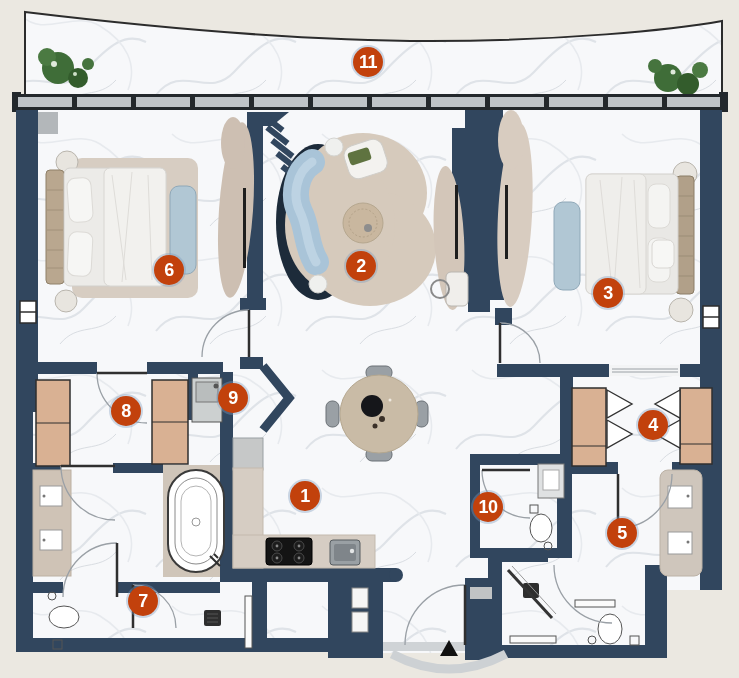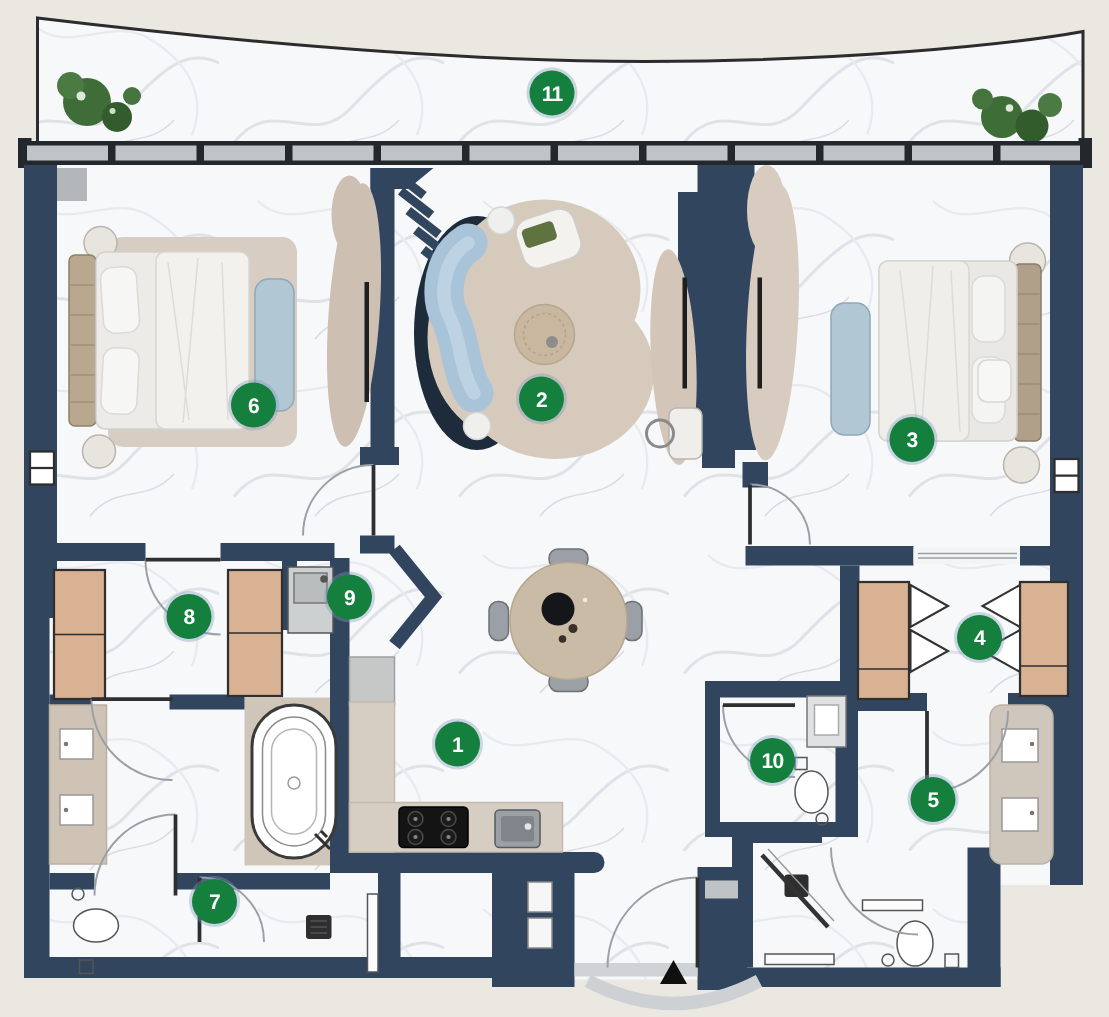--- a/index.html
+++ b/index.html
@@ -1,21 +1,21 @@
 <!DOCTYPE html>
 <html><head>
 <meta charset="utf-8">
 <style>
   html,body{margin:0;padding:0;background:#ebe8e1;}
   .stage{position:relative;width:739px;height:678px;background:#ebe8e1;
          font-family:"Liberation Sans",sans-serif;overflow:hidden;}
   .plan-svg{position:absolute;left:0;top:0;}
   .badge{position:absolute;width:30px;height:30px;border-radius:50%;
-         background:#15803d;color:#fff;display:flex;align-items:center;
-         justify-content:center;font-size:14px;font-weight:600;line-height:1;
+         background:#c2410c;color:#fff;display:flex;align-items:center;
+         justify-content:center;font-size:18px;font-weight:600;line-height:1;
          box-shadow:0 0 0 2px rgba(125,155,190,.38);z-index:5;letter-spacing:-.5px;}
 </style>
 </head>
 <body>
 
 <div class="stage">
 
 <svg class="plan-svg" width="739" height="678" viewBox="0 0 739 678">
   <defs>
     <pattern id="mb" width="150" height="118" patternUnits="userSpaceOnUse">
@@ -365,16 +365,16 @@
 
 <div class="badge" style="left:290px;top:481px">1</div>
 <div class="badge" style="left:346px;top:251px">2</div>
 <div class="badge" style="left:593px;top:278px">3</div>
 <div class="badge" style="left:638px;top:410px">4</div>
 <div class="badge" style="left:607px;top:518px">5</div>
 <div class="badge" style="left:154px;top:255px">6</div>
 <div class="badge" style="left:128px;top:586px">7</div>
 <div class="badge" style="left:111px;top:396px">8</div>
 <div class="badge" style="left:218px;top:383px">9</div>
-<div class="badge" style="left:500px;top:492px">10</div>
+<div class="badge" style="left:473px;top:492px">10</div>
 <div class="badge" style="left:353px;top:47px">11</div>
 
 </div>
 
 </body></html>

